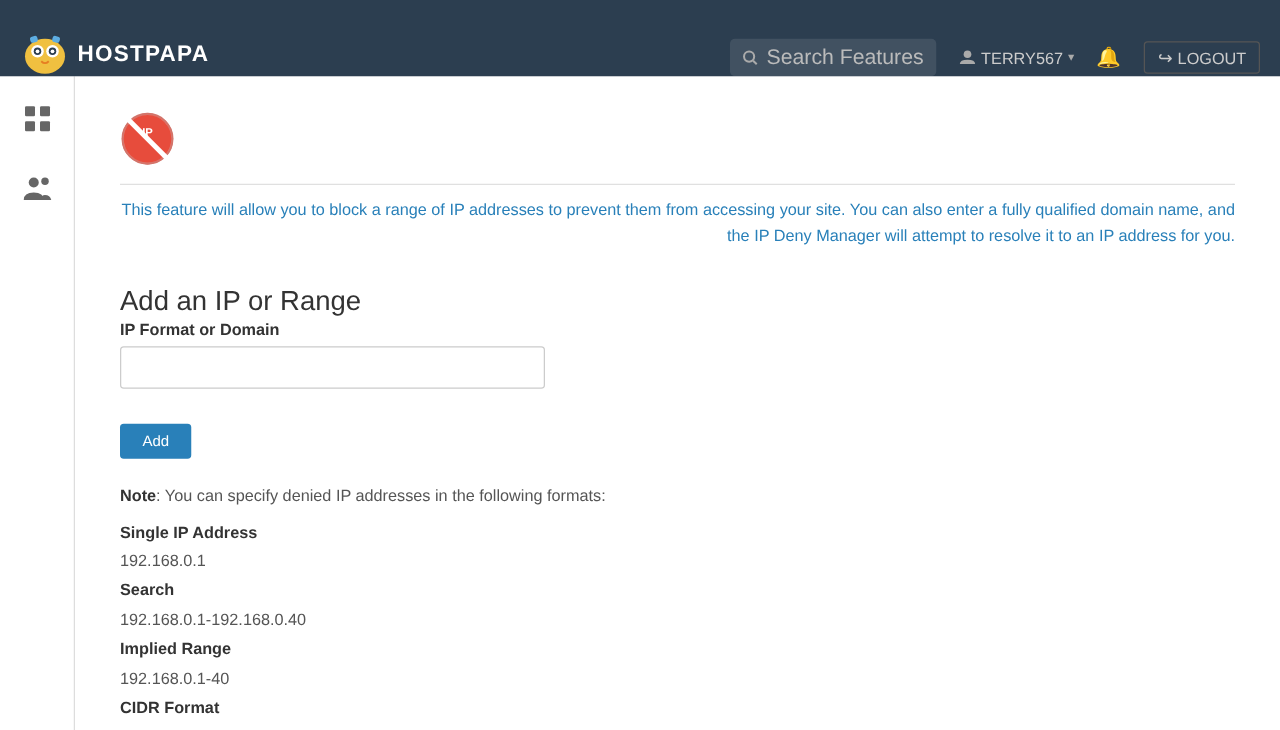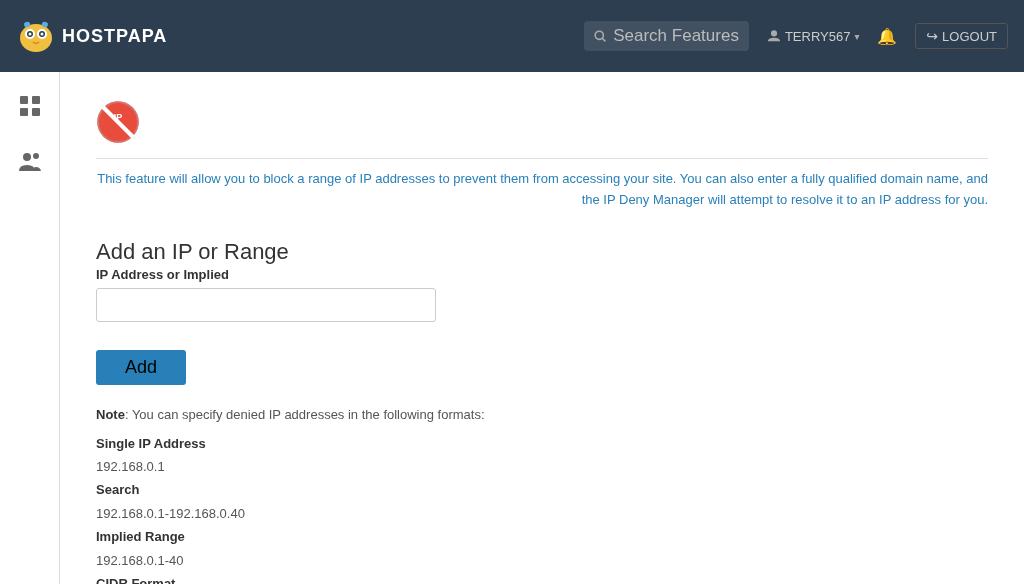--- a/index.html
+++ b/index.html
@@ -1,23 +1,23 @@
 <!DOCTYPE html>
 <html><head>
   <meta charset="utf-8">
   <style>
     * { box-sizing: border-box; margin: 0; padding: 0; }
     body { font-family: Arial, sans-serif; background: #f0f0f0; font-size: 14px; }
 
     
     .topnav {
       background: #2c3e50;
-      height: 72px;
-      display: flex;
-      align-items: center;
+      height: 61px;
+      display: flex;
+      align-items: flex-end;
       padding: 0 16px;
       position: relative;
     }
     .topnav-logo {
       display: flex;
       align-items: center;
       gap: 6px;
     }
     .logo-owl {
       width: 40px;
@@ -157,25 +157,25 @@
       border: 1px solid #ccc;
       border-radius: 3px;
       padding: 0 8px;
       font-size: 13px;
       outline: none;
       margin-bottom: 12px;
     }
 
     .add-btn {
       background: #2980b9;
-      color: #000000;
+      color: #ffffff;
       border: none;
       border-radius: 3px;
-      padding: 7px 29px;
-      font-size: 18px;
+      padding: 7px 18px;
+      font-size: 12px;
       cursor: pointer;
       margin-bottom: 22px;
     }
 
     .note-section { font-size: 13px; color: #555; margin-bottom: 10px; }
     .note-section strong { color: #333; }
 
     .format-list { font-size: 13px; color: #555; line-height: 1.8; }
     .format-list .format-title { font-weight: bold; color: #333; }
     .format-list .format-value { color: #555; }
@@ -262,21 +262,21 @@
     </div>
 
     
     <p class="description">
       <span>This feature will allow you to block a range of </span><span>IP addresses</span><span> to prevent them from accessing your site. You can also enter a </span><span>fully</span><span> qualified domain name, and the </span><span>IP Deny Manager</span><span> will attempt to resolve it to an IP address </span><span>for</span><span> you.</span>
     </p>
 
     
     <h2 class="section-title">Add an IP or Range</h2>
 
-    <label class="form-label">IP Address or Implied</label>
+    <label class="form-label">IP Format or Domain</label>
     <input class="ip-input" type="text" value="" placeholder="" style="">
 
     <br>
     <button class="add-btn">Add</button>
 
     
     <p class="note-section">
       <strong>Note</strong><span>: You can specify denied IP addresses in the following formats:</span>
     </p>
 

